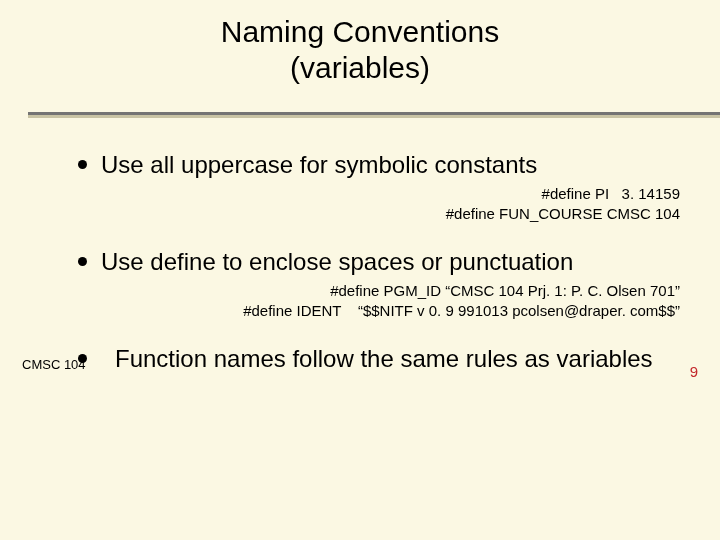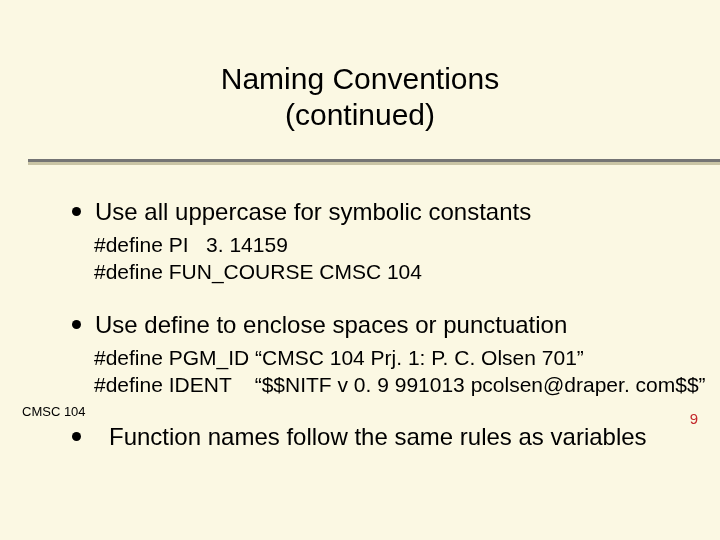--- a/index.html
+++ b/index.html
@@ -11,21 +11,20 @@
     font-family: Arial, Helvetica, sans-serif;
     color: #000;
     overflow: hidden;
     position: relative;
   }
   .slide {
     width: 720px;
     height: 396px;
     position: relative;
     box-sizing: border-box;
-    margin-top: 47px;
   }
   .title {
     text-align: center;
     font-size: 30px;
     font-weight: 400;
     padding-top: 14px;
     line-height: 1.2;
     color: #000;
   }
   .divider {
@@ -39,21 +38,21 @@
     height: 3px;
     background: #747474;
   }
   .divider .bottom {
     height: 3px;
     background: #c9c4a5;
   }
   .body {
     position: absolute;
     top: 144px;
-    left: 72px;
+    left: 78px;
     right: 40px;
   }
   .bullet-row {
     display: flex;
     align-items: flex-start;
     margin-top: 10px;
   }
   .bullet-row.first { margin-top: 6px; }
   .bullet-row.second { margin-top: 24px; }
   .bullet-row.third  { margin-top: 24px; gap: 14px; }
@@ -66,24 +65,25 @@
     margin-top: 10px;
     margin-right: 14px;
   }
   .bullet-text {
     font-size: 24px;
     line-height: 1.25;
   }
   .code-block {
     margin-left: 22px;
     margin-top: 4px;
-    font-size: 21px;
+    font-size: 15px;
     line-height: 1.3;
     white-space: pre;
     font-family: Arial, Helvetica, sans-serif;
+    text-align: right;
   }
   .footer-left {
     position: absolute;
     left: 22px;
     bottom: 24px;
     font-size: 13px;
     color: #000;
   }
   .footer-right {
     position: absolute;
@@ -93,21 +93,21 @@
     color: #c3272b;
   }
 </style>
 </head>
 <body>
 
 <div class="slide">
 
   <div class="title">
     <span>Naming Conventions</span><br>
-    <span>(continued)</span>
+    <span>(variables)</span>
   </div>
 
   <div class="divider">
     <div class="top"></div>
     <div class="bottom"></div>
   </div>
 
   <div class="body">
 
     <div class="bullet-row first">

